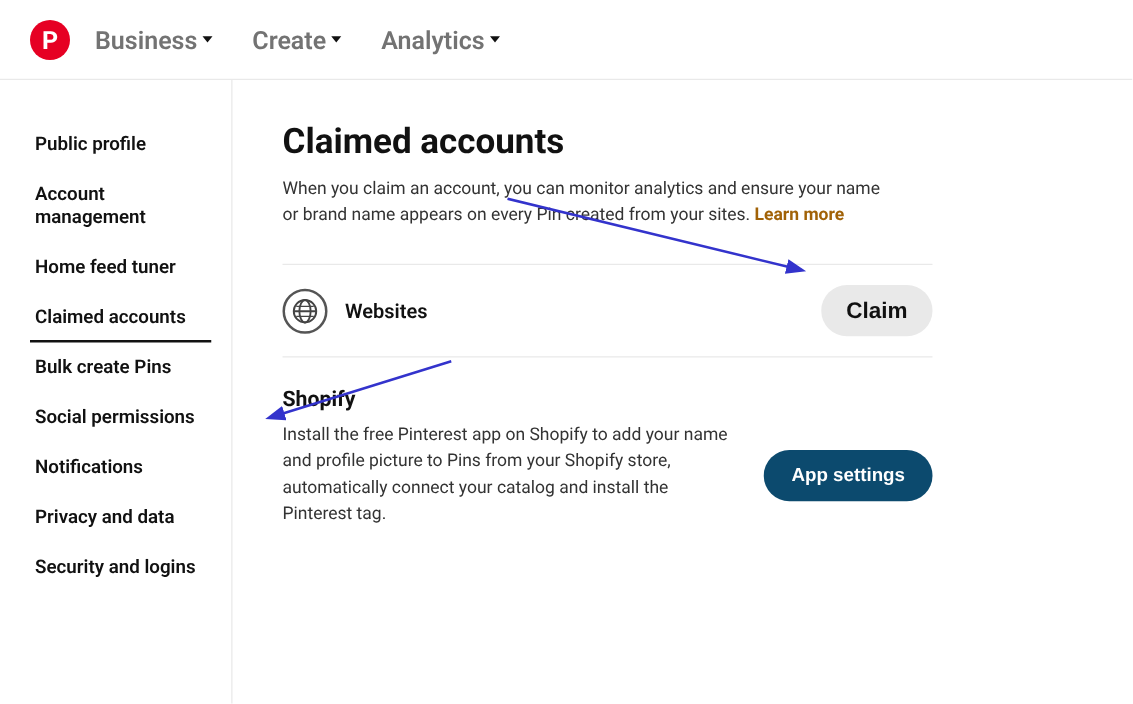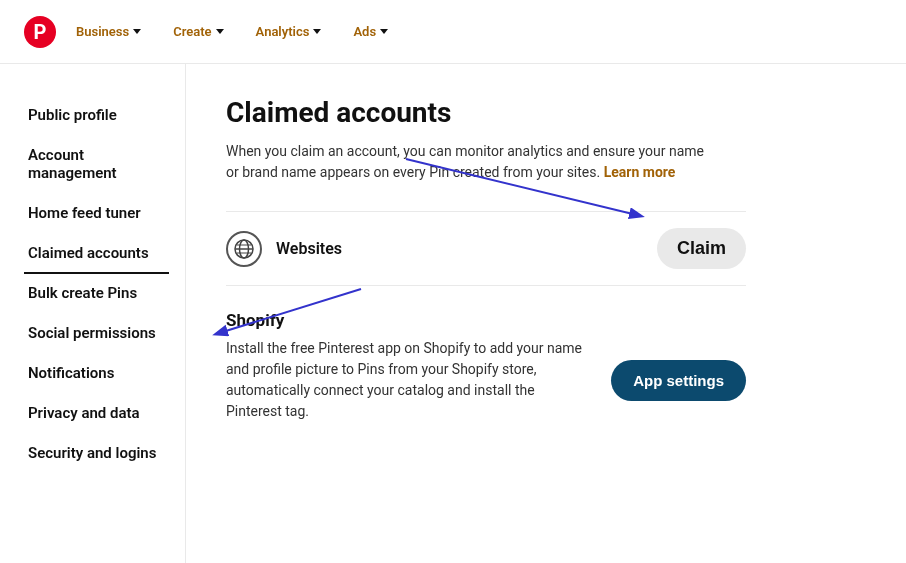--- a/index.html
+++ b/index.html
@@ -12,21 +12,21 @@
       gap: 8px;
     }
     .navbar-logo {
       width: 32px; height: 32px; background: #e60023; border-radius: 50%;
       display: flex; align-items: center; justify-content: center;
       color: #fff; font-size: 20px; font-weight: bold; flex-shrink: 0;
     }
     .navbar-logo::after { content: 'P'; }
     .nav-item {
       display: flex; align-items: center; gap: 4px;
-      font-size: 13px; font-weight: 600; color: #a16207;
+      font-size: 20px; font-weight: 600; color: #737373;
       padding: 8px 12px; border-radius: 24px; cursor: pointer;
       user-select: none;
     }
     .nav-chevron {
       width: 0; height: 0;
       border-left: 4px solid transparent;
       border-right: 4px solid transparent;
       border-top: 5px solid #111;
       display: inline-block;
     }
@@ -119,24 +119,20 @@
     <span class="nav-chevron"></span>
   </div>
   <div class="nav-item">
     <span>Create</span>
     <span class="nav-chevron"></span>
   </div>
   <div class="nav-item">
     <span>Analytics</span>
     <span class="nav-chevron"></span>
   </div>
-  <div class="nav-item">
-    <span>Ads</span>
-    <span class="nav-chevron"></span>
-  </div>
 </nav>
 
 <div class="main-layout">
 
   <aside class="sidebar">
     <a class="sidebar-item">Public profile</a>
     <a class="sidebar-item">Account management</a>
     <a class="sidebar-item">Home feed tuner</a>
     <a class="sidebar-item active">Claimed accounts</a>
     <a class="sidebar-item">Bulk create Pins</a>

